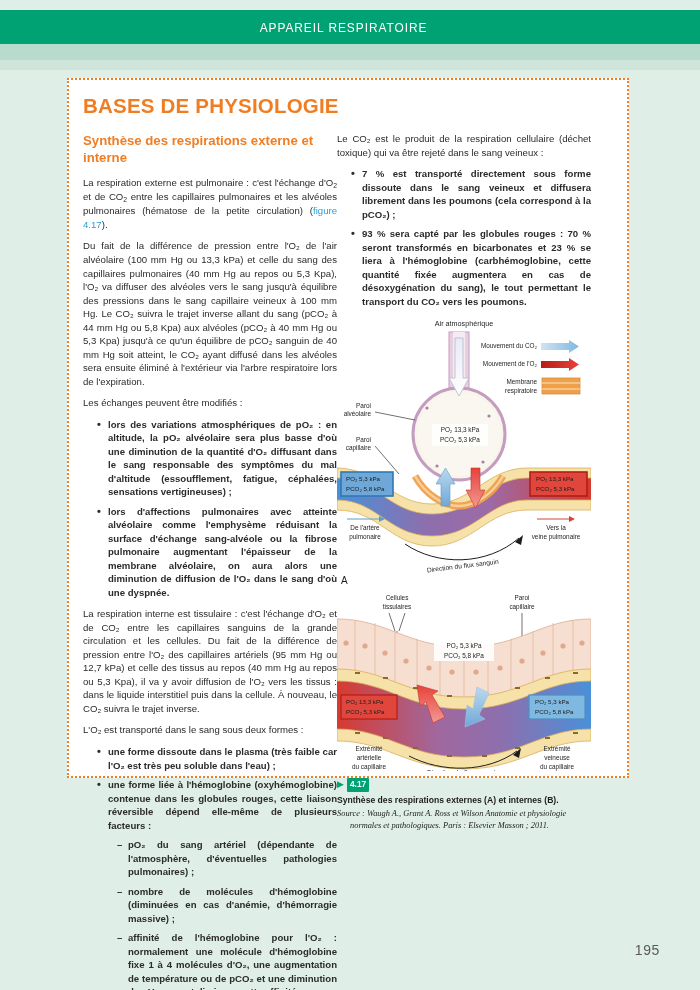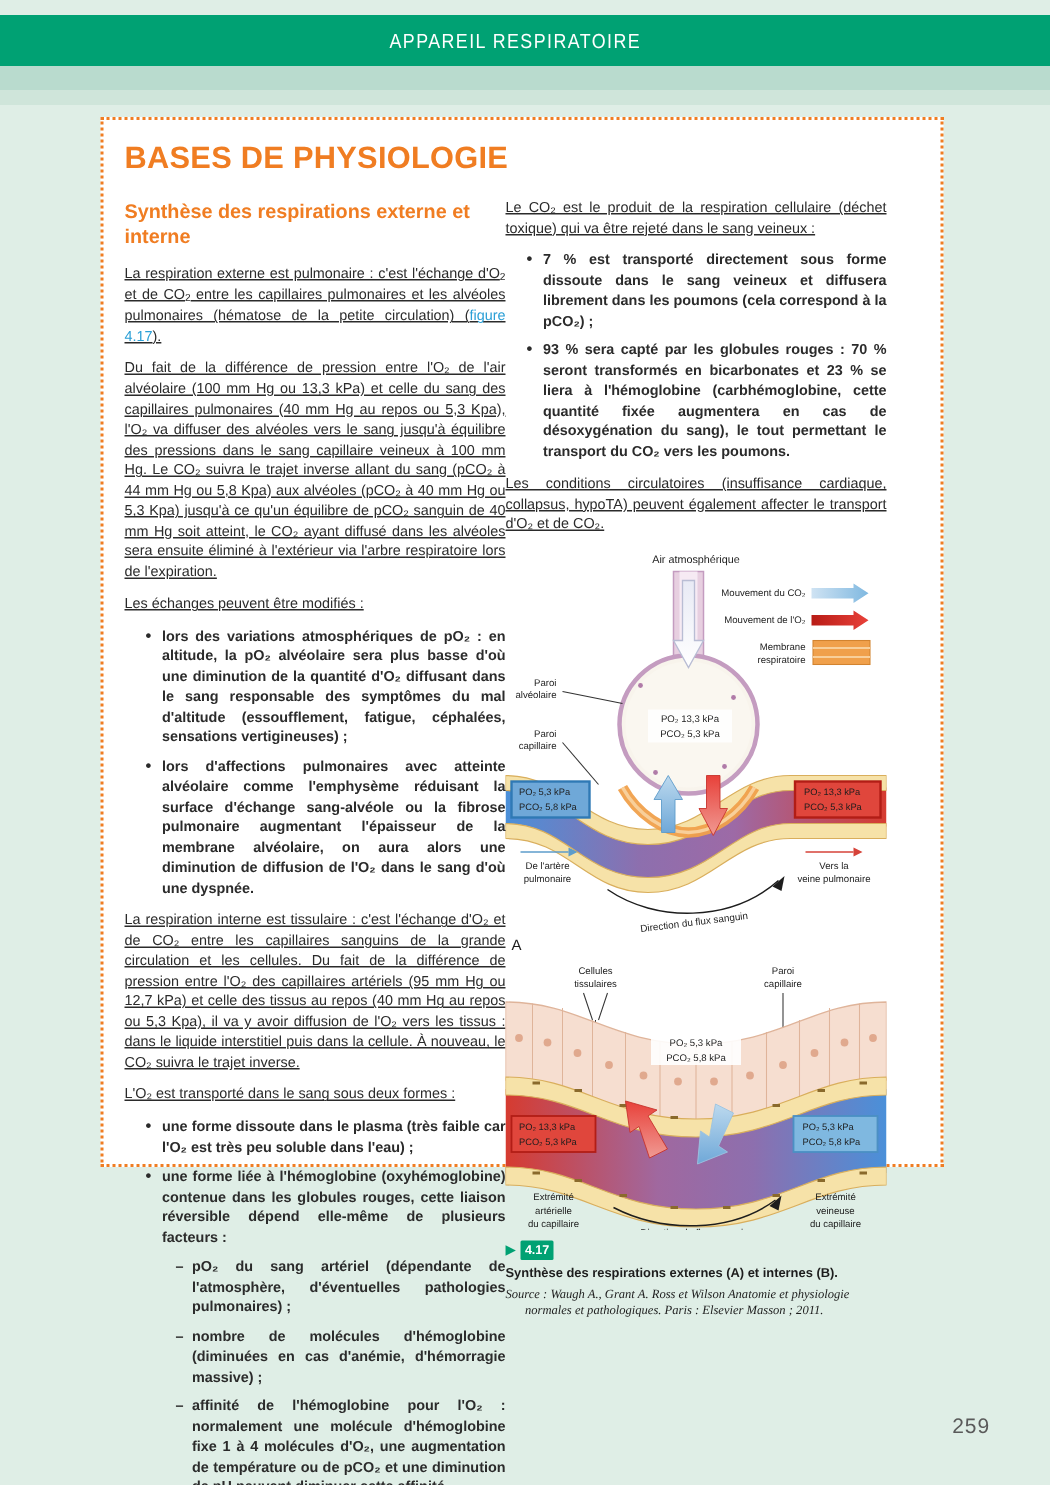--- a/index.html
+++ b/index.html
@@ -46,21 +46,21 @@
     letter-spacing:.2px;margin:3px 0 14px 0;
   }
   .columns{display:flex;align-items:flex-start;}
   .col{width:254px;}
   .h2{
     color:#f07d22;font-size:13.2px;font-weight:700;line-height:1.32;
     margin:0 0 9px 0;
   }
   p.body{
     font-size:9.6px;line-height:1.41;color:#2b2b2b;
-    text-align:justify;margin:0 0 8px 0;text-decoration:underline;
+    text-align:justify;margin:0 0 8px 0;
   }
   .xref{color:#2a9fd6;}
   ul.bul{margin:0 0 8px 0;padding:0 0 0 16px;list-style:none;}
   ul.bul>li{
     font-size:9.6px;line-height:1.41;color:#2b2b2b;text-align:justify;
     position:relative;margin:0 0 6px 0;padding-left:9px;font-weight:bold;
   }
   ul.bul>li:before{
     content:"\2022";position:absolute;left:-2px;top:-1px;
     color:#2b2b2b;font-size:11px;
@@ -142,21 +142,20 @@
       </div>
 
       <div class="col">
         <p class="body">Le CO₂ est le produit de la respiration cellulaire (déchet toxique) qui va être rejeté dans le sang veineux :</p>
 
         <ul class="bul">
           <li>7 % est transporté directement sous forme dissoute dans le sang veineux et diffusera librement dans les poumons (cela correspond à la pCO₂) ;</li>
           <li>93 % sera capté par les globules rouges : 70 % seront transformés en bicarbonates et 23 % se liera à l'hémoglobine (carbhémoglobine, cette quantité fixée augmentera en cas de désoxygénation du sang), le tout permettant le transport du CO₂ vers les poumons.</li>
         </ul>
 
-        <p class="body">Les conditions circulatoires (insuffisance cardiaque, collapsus, hypoTA) peuvent également affecter le transport d'O₂ et de CO₂.</p>
 
         <div class="figwrap">
           <svg class="fig-svg" width="254" height="455" viewBox="0 0 254 455">
             <defs>
               <linearGradient id="bloodA" x1="0" y1="0" x2="1" y2="0">
                 <stop offset="0%" stop-color="#4a90d9"></stop>
                 <stop offset="35%" stop-color="#8d6fae"></stop>
                 <stop offset="60%" stop-color="#9d6aa6"></stop>
                 <stop offset="100%" stop-color="#d63b30"></stop>
               </linearGradient>
@@ -373,13 +372,13 @@
               <span class="ind">normales et pathologiques. Paris : Elsevier Masson ; 2011.</span>
             </div>
           </div>
         </div>
       </div>
 
     </div>
   </div>
 </div>
 
-<div class="folio">259</div>
+<div class="folio">195</div>
 
 </body></html>

